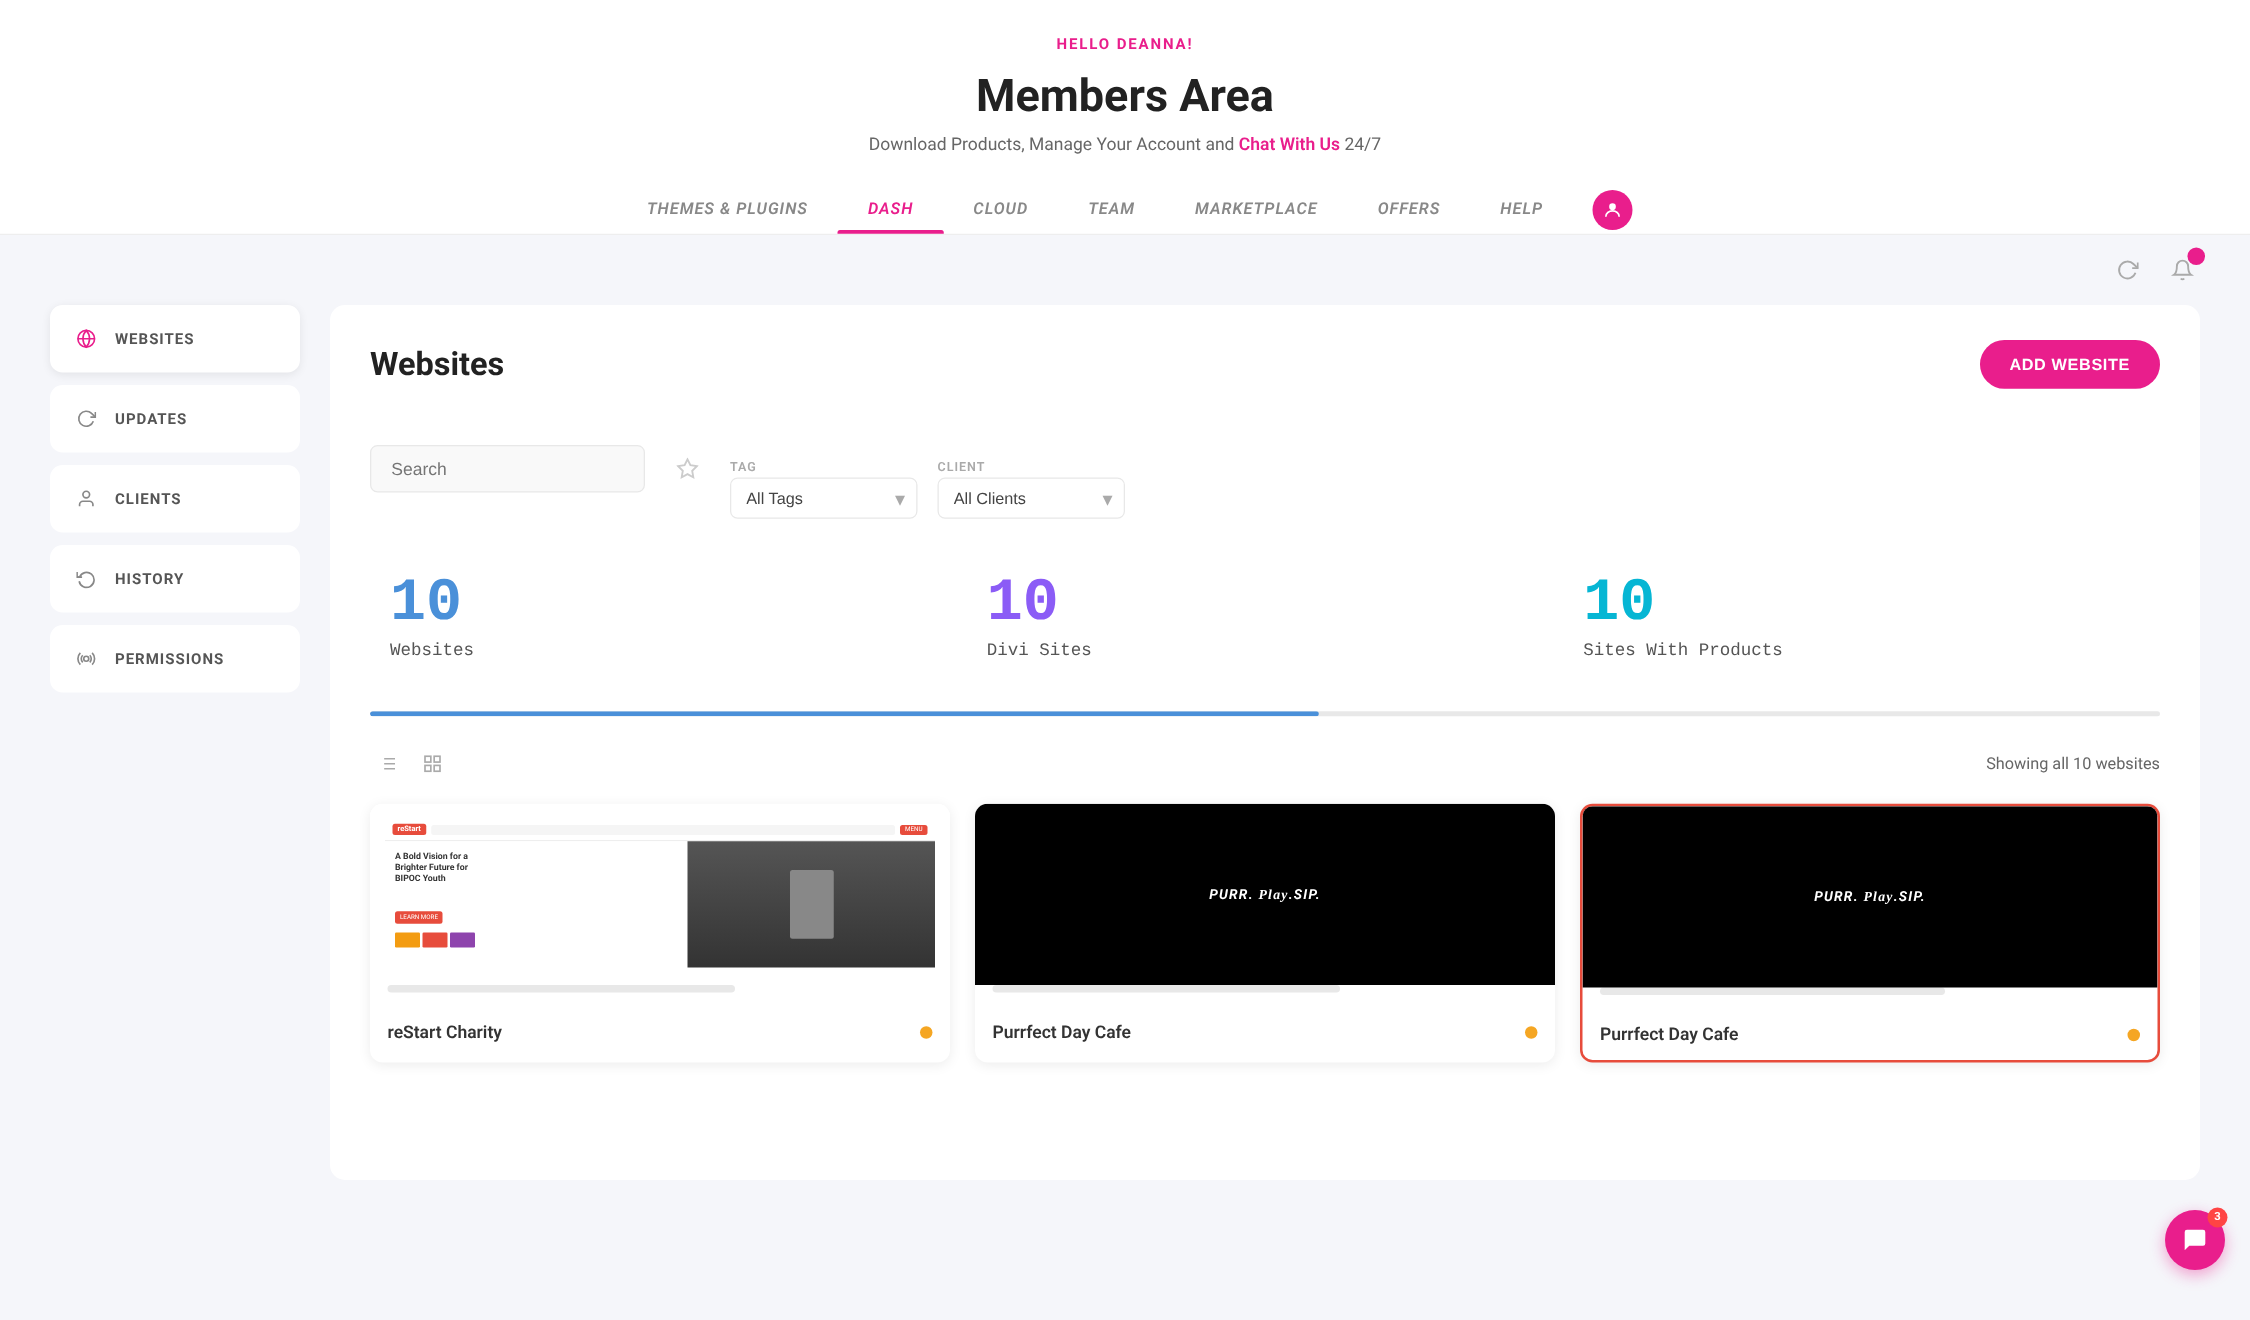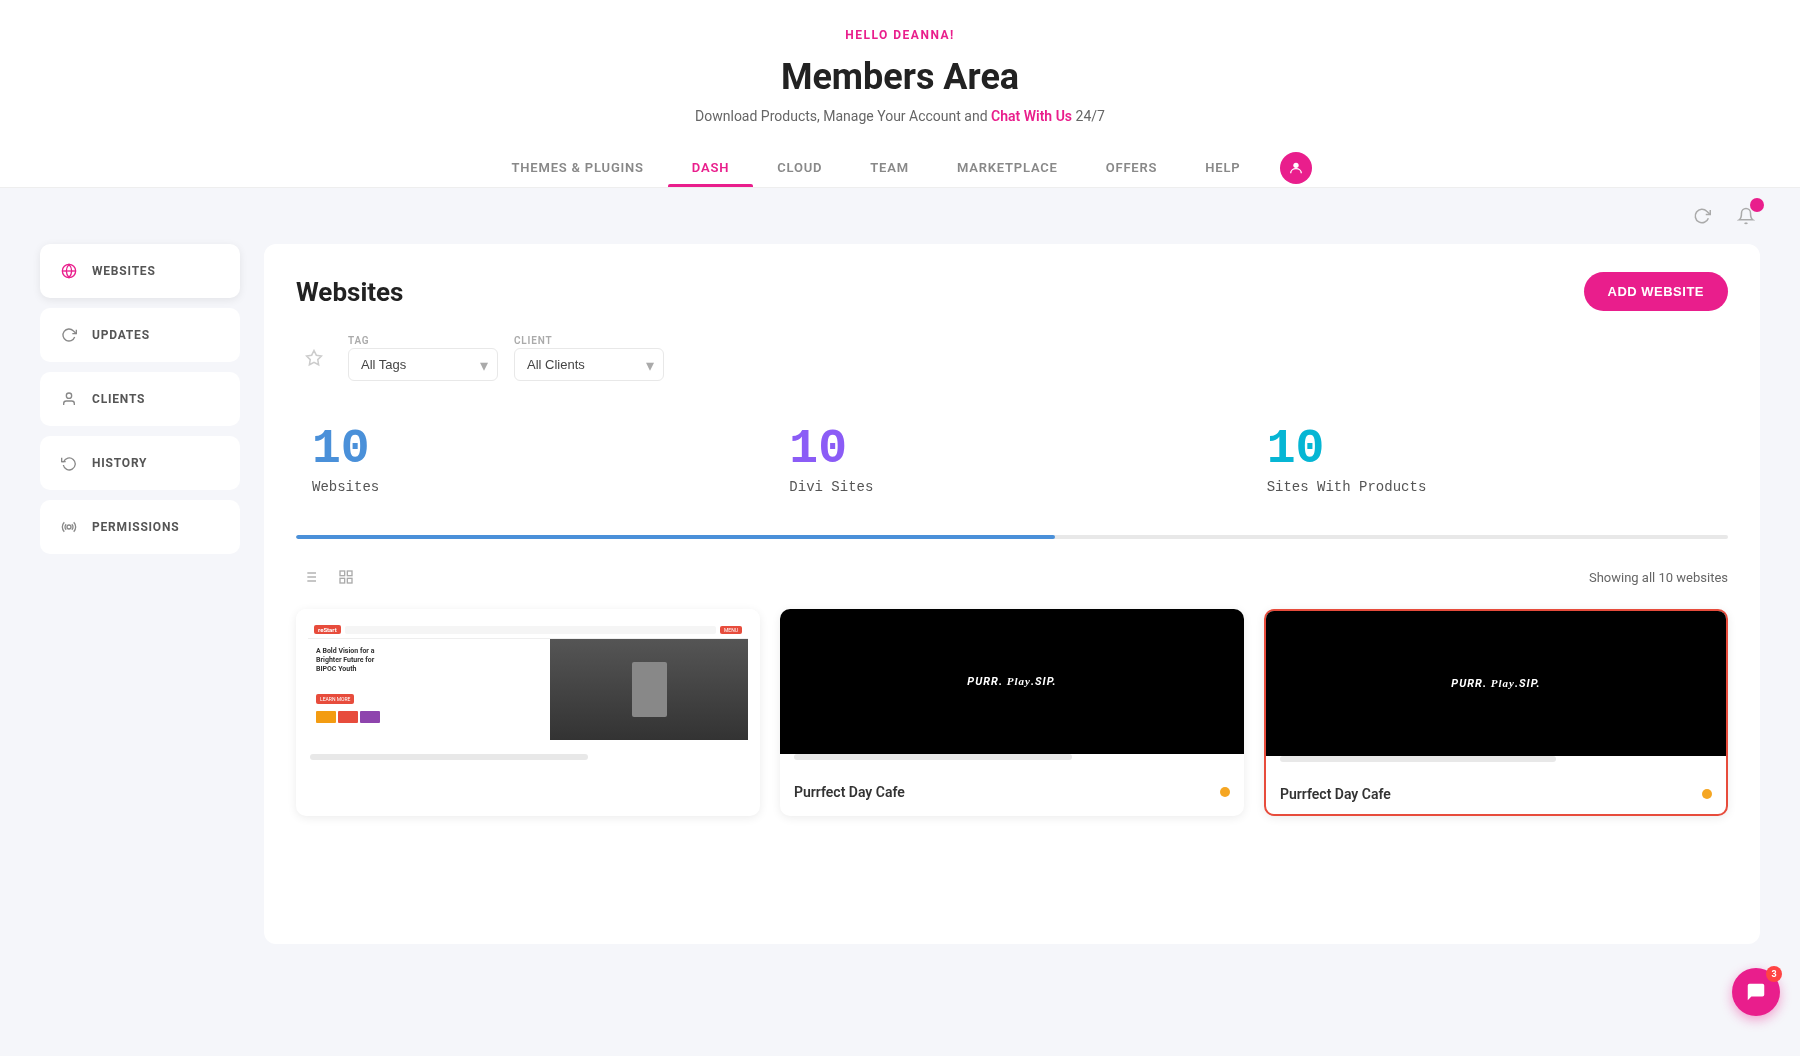--- a/index.html
+++ b/index.html
@@ -43,20 +43,21 @@
       font-weight: 600;
     }
 
     
     .nav-tabs {
       display: flex;
       justify-content: space-between;
       align-items: center;
       gap: 0;
       position: relative;
+      font-style: italic;
     }
     .nav-tab {
       padding: 12px 24px;
       font-size: 13px;
       font-weight: 600;
       letter-spacing: 0.8px;
       color: #888;
       cursor: pointer;
       text-transform: uppercase;
       position: relative;
@@ -225,20 +226,21 @@
       align-items: center;
       justify-content: center;
       color: #ccc;
       font-size: 18px;
       cursor: pointer;
     }
     .filter-group {
       display: flex;
       flex-direction: column;
       gap: 2px;
+      margin-top: 34px;
     }
     .filter-label {
       font-size: 10px;
       font-weight: 600;
       letter-spacing: 0.8px;
       color: #aaa;
       text-transform: uppercase;
     }
     .filter-select {
       border: 1px solid #e8e8e8;
@@ -544,20 +546,21 @@
   </aside>
 
   <main class="content">
 
     <div class="content-header">
       <h2 class="content-title">Websites</h2>
       <button class="add-btn">ADD WEBSITE</button>
     </div>
 
     <div class="filters-row">
+      <input class="search-input" type="text" placeholder="Search" style="">
       <div class="star-btn">
         <svg width="18" height="18" viewBox="0 0 24 24" fill="none" stroke="#ccc" stroke-width="2">
             <polygon points="12 2 15.09 8.26 22 9.27 17 14.14 18.18 21.02 12 17.77 5.82 21.02 7 14.14 2 9.27 8.91 8.26 12 2"></polygon>
           </svg>
       </div>
       <div class="filter-group">
         <label class="filter-label">TAG</label>
         <div class="select-wrapper">
           <select class="filter-select">
             <option>All Tags</option>
@@ -644,20 +647,24 @@
                 </div>
 
                 <div style="width:45%;background:linear-gradient(180deg,#555 0%,#333 100%);display:flex;align-items:center;justify-content:center;">
                   <div style="width:35px;height:55px;background:#888;border-radius:2px;"></div>
                 </div>
               </div>
             </div>
           </div>
         </div>
         <div class="card-url-bar"></div>
+        <div class="card-footer">
+          <span class="card-name">reStart Charity</span>
+          <div class="card-dot" style="background:#f5a623;"></div>
+        </div>
       </div>
 
       <div class="website-card">
         <div class="card-thumbnail" style="background:#000;">
           <div style="text-align:center;color:white;">
             <div style="font-size:11px;font-weight:700;font-style:italic;letter-spacing:1px;">PURR. <span style="font-family:cursive;">Play</span>.SIP.</div>
           </div>
         </div>
         <div class="card-url-bar"></div>
         <div class="card-footer">

